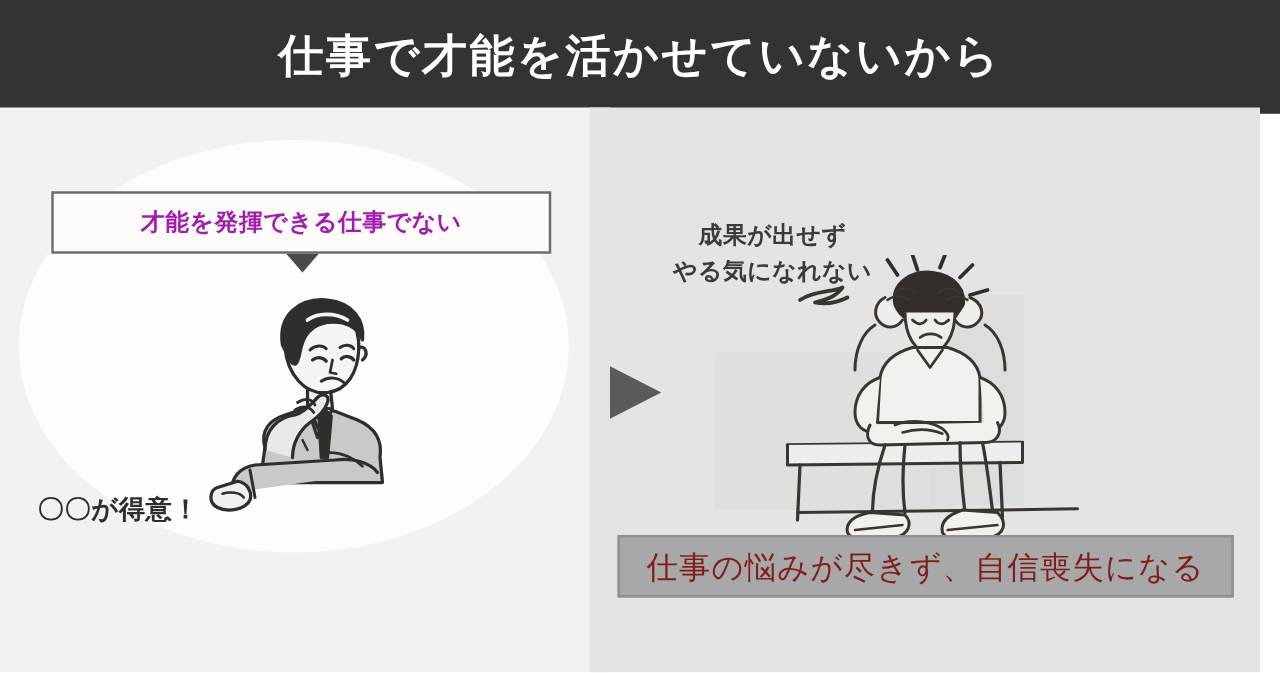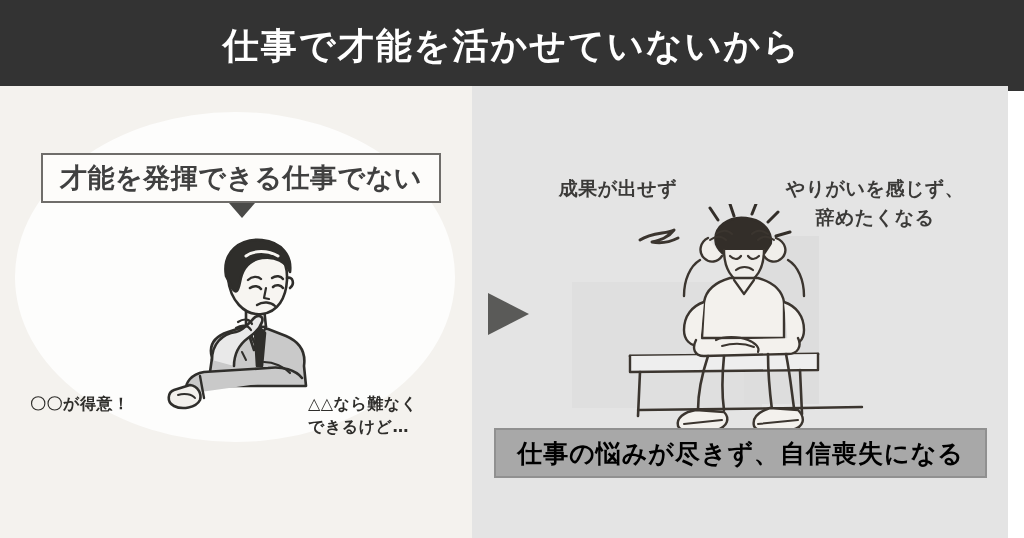--- a/index.html
+++ b/index.html
@@ -74,22 +74,22 @@
     width: 400px;
     height: 50px;
     box-sizing: border-box;
     background: #fdfcfa;
     border: 2px solid #6f6d6a;
     display: flex;
     align-items: center;
     justify-content: center;
   }
   .callout-text {
-    color: #404040;
-    font-size: 27px;
+    color: #a21caf;
+    font-size: 19px;
     font-weight: bold;
     letter-spacing: 0.5px;
     white-space: nowrap;
     font-family: "DejaVu Sans", "Liberation Sans", sans-serif;
   }
   .callout-arrow {
     position: absolute;
     left: 229px;
     top: 117px;
     width: 0; height: 0;
@@ -100,21 +100,21 @@
   .left-illus {
     position: absolute;
     left: 150px;
     top: 140px;
     width: 210px;
     height: 190px;
   }
   .cap {
     position: absolute;
     color: #2f2e2b;
-    font-size: 16px;
+    font-size: 21px;
     font-weight: bold;
     line-height: 1.45;
     letter-spacing: 0.5px;
     font-family: "DejaVu Sans", "Liberation Sans", sans-serif;
   }
   .cap-left {
     left: 30px;
     top: 306px;
     text-align: left;
   }
@@ -186,23 +186,23 @@
     width: 493px;
     height: 50px;
     box-sizing: border-box;
     background: #a8a8a8;
     border: 2px solid #909090;
     display: flex;
     align-items: center;
     justify-content: center;
   }
   .banner-text {
-    color: #000000;
+    color: #7f1d1d;
     font-size: 25px;
-    font-weight: bold;
+    font-weight: normal;
     letter-spacing: 1px;
     white-space: nowrap;
     font-family: "DejaVu Sans", "Liberation Sans", sans-serif;
   }
 </style>
 </head>
 <body>
 
 <div id="slide">
 
@@ -263,36 +263,29 @@
 
         <path d="M114 136 C124 136 134 141 140 147" stroke="#2f2e2b" stroke-width="2.2"></path>
         <path d="M92 126 L96 134" stroke="#2f2e2b" stroke-width="2"></path>
       </g>
     </svg>
 
     <div class="cap cap-left">
       <div>〇〇が得意！</div>
     </div>
 
-    <div class="cap cap-right">
-      <div>△△なら難なく</div>
-      <div>できるけど…</div>
-    </div>
   </div>
 
   <div class="panel-right">
 
     <div class="note note-a">
       <div>成果が出せず</div>
+      <div>やる気になれない</div>
     </div>
 
-    <div class="note note-b">
-      <div>やりがいを感じず、</div>
-      <div>辞めたくなる</div>
-    </div>
 
     <div class="bg-block2"></div>
     <div class="bg-block"></div>
 
     <svg class="right-illus" viewBox="0 0 270 235">
       <g fill="none" stroke="#3b352f" stroke-width="2.4" stroke-linecap="round" stroke-linejoin="round">
 
         <path d="M28 36 C40 28 54 30 62 26 C56 34 48 36 40 38 C50 40 58 38 66 34" stroke-width="3"></path>
 
         <path d="M18 152 L206 150" stroke-width="2.8"></path>

